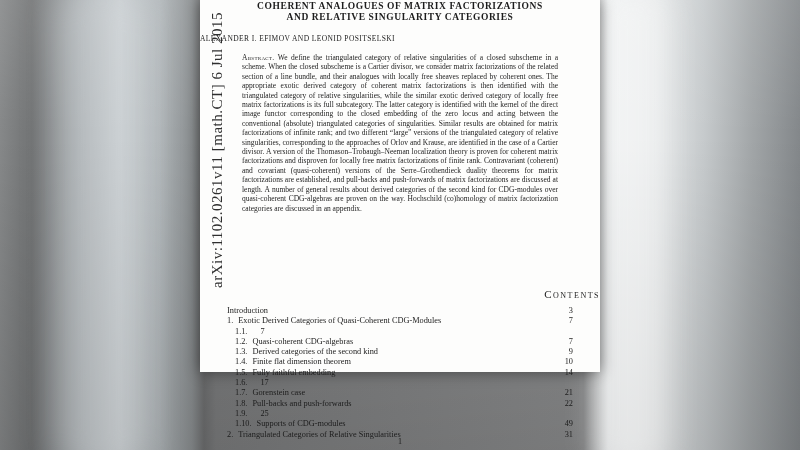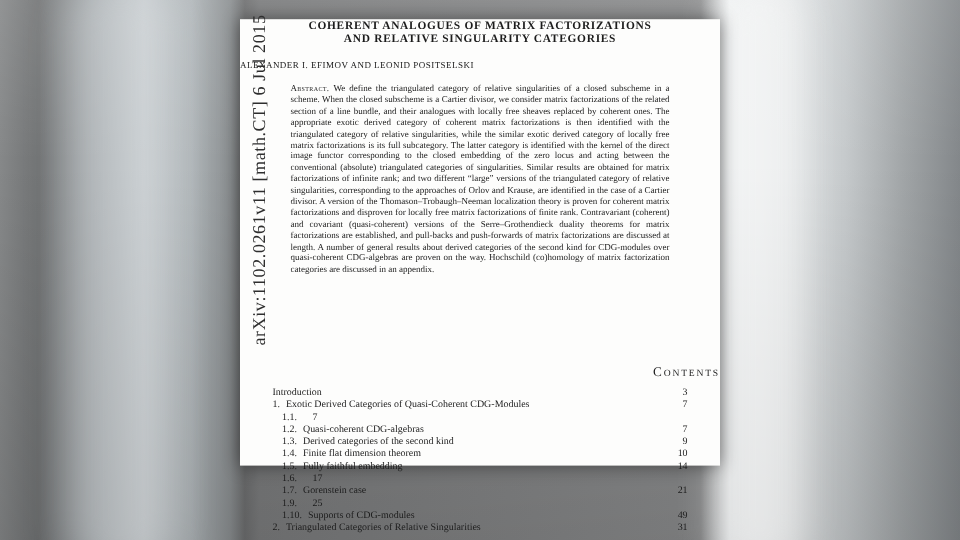--- a/index.html
+++ b/index.html
@@ -34,21 +34,21 @@
     background: rgba(235,238,240,0.35);
   }
   .blob-right {
     left: 598px; top: -20px; width: 70px; height: 500px;
     background: rgba(250,250,250,0.55);
   }
 
   
   .page {
     position: absolute;
-    left: 200px; top: 16px;
+    left: 200px; top: 0;
     width: 400px; height: 372px;
     background: #fdfdfc;
     box-shadow: 0 0 14px rgba(0,0,0,0.45);
     color: #1c1c1c;
   }
 
   .title {
     text-align: center;
     font-weight: 700;
     font-size: 9.5px;
@@ -187,20 +187,25 @@
     <div class="toc-row sub">
       <span class="toc-num">1.6.</span>
       <span class="toc-page">17</span>
     </div>
     <div class="toc-row sub">
       <span class="toc-num">1.7.</span>
       <span class="toc-label">Gorenstein case</span>
       <span class="toc-page">21</span>
     </div>
     <div class="toc-row sub">
+      <span class="toc-num">1.8.</span>
+      <span class="toc-label">Pull-backs and push-forwards</span>
+      <span class="toc-page">22</span>
+    </div>
+    <div class="toc-row sub">
       <span class="toc-num">1.9.</span>
       <span class="toc-page">25</span>
     </div>
     <div class="toc-row sub">
       <span class="toc-num">1.10.</span>
       <span class="toc-label">Supports of CDG-modules</span>
       <span class="toc-page">49</span>
     </div>
     <div class="toc-row">
       <span class="toc-num">2.</span>

